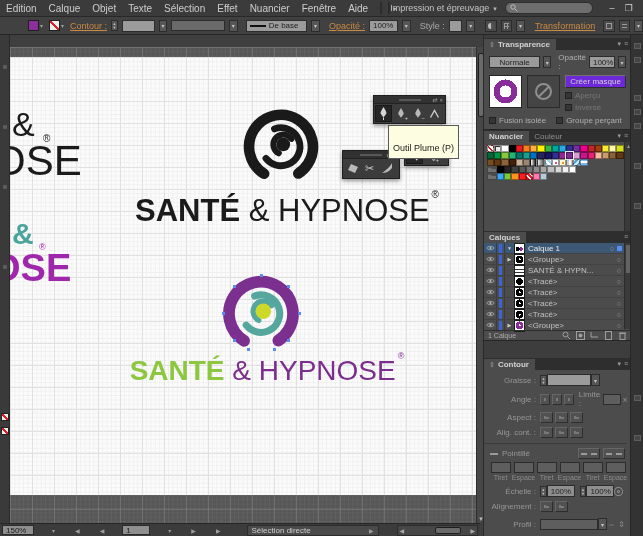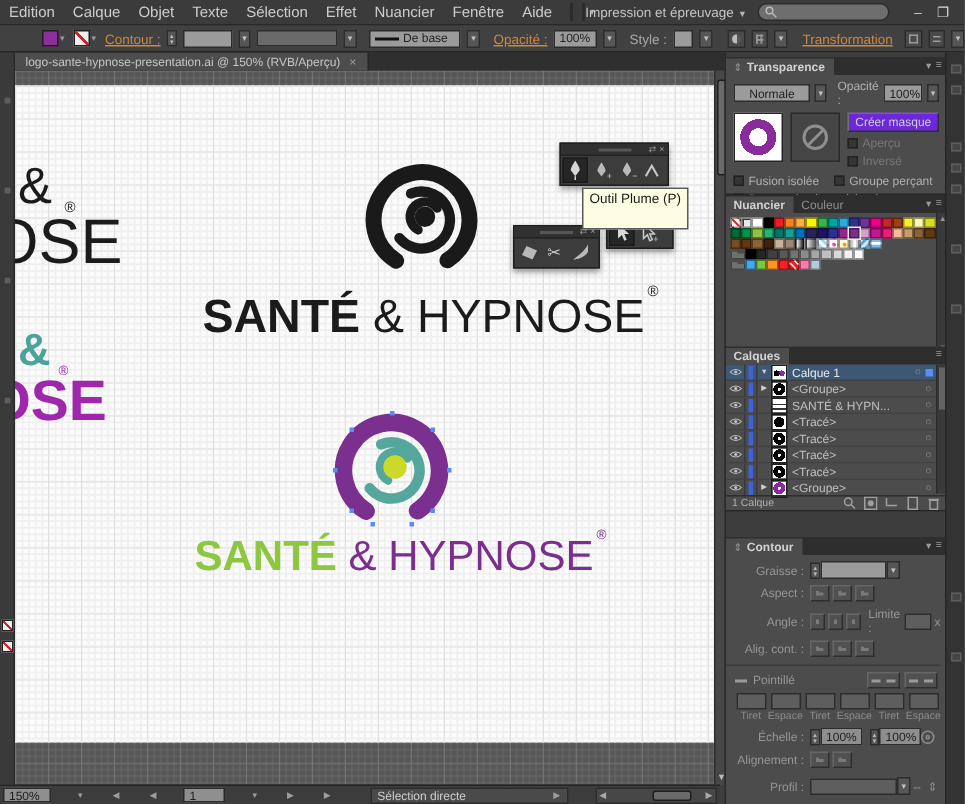--- a/index.html
+++ b/index.html
@@ -63,21 +63,21 @@
 
 
 .float-pnl{position:absolute;background:#3c3c3c;border:1px solid #1f1f1f;box-shadow:0 2px 4px rgba(0,0,0,.4);z-index:15}
 .fp-title{height:8px;background:#313131;border-bottom:1px solid #222;position:relative}
 .fp-grip{position:absolute;left:50%;top:3px;width:22px;height:2px;margin-left:-11px;background:#575757}
 .fp-ctrl{position:absolute;right:2px;top:1px;display:flex;gap:2px;color:#9a9a9a;font-size:6px;line-height:6px}
 .fp-row{display:flex;padding:1px}
 .fp-cell{width:17px;height:17px;display:flex;align-items:center;justify-content:center;position:relative}
 .fp-cell.sel{background:#262626;border:1px solid #1a1a1a}
 .fp-cell .sub{position:absolute;right:1px;bottom:1px;font-size:6px;color:#ccc;line-height:6px}
-.tooltip{position:absolute;background:#fdfde1;border:1px solid #5a5a5a;color:#1a1a1a;font-size:9px;padding:0 4px;height:28px;line-height:12px;z-index:20;white-space:nowrap}
+.tooltip{position:absolute;background:#fdfde1;border:1px solid #5a5a5a;color:#1a1a1a;font-size:9px;padding:16px 4px;height:28px;line-height:12px;z-index:20;white-space:nowrap}
 
 
 .statusbar{position:absolute;left:0;top:523px;width:480px;height:13px;background:#3c3c3c;border-top:1px solid #262626;display:flex;align-items:center;font-size:8px;color:#c6c6c6;z-index:30;gap:16px;padding:0 2px}
 .sb-field{background:#8f8f8f;color:#1d1d1d;border:1px solid #2a2a2a;height:10px;display:flex;align-items:center;padding:0 3px}
 .sb-btn{color:#9d9d9d;font-size:6px;padding:0 2px}
 .sb-status{background:#4a4a4a;border:1px solid #2c2c2c;height:11px;display:flex;align-items:center;width:132px;margin-left:8px;padding:0 4px;color:#cfcfcf}
 .sb-status .arr{margin-left:auto;font-size:6px;color:#9d9d9d}
 .hscroll{flex:1;height:11px;background:#474747;border:1px solid #2c2c2c;position:relative;margin-left:2px;display:flex;align-items:center}
 .hscroll .thumb{position:absolute;left:47%;width:26px;height:7px;background:#6a6a6a;border-radius:2px}
 .hs-arr{font-size:6px;color:#aaa;padding:0 2px}
@@ -260,26 +260,20 @@
     <span class="ddbtn">▾</span>
     <span class="icon-sq half" style="margin-left:6px"></span>
     <span class="icon-sq grid"></span>
     <span class="ddbtn">▾</span>
     <span class="link-label" style="margin-left:6px">Transformation</span>
     <span class="icon-sq frame" style="margin-left:4px"></span>
     <span class="icon-sq flip"></span>
     <span class="ddbtn">▾</span>
   </div>
 
-  <div class="tabbar">
-    <div class="doctab">
-      <span>logo-sante-hypnose-presentation.ai @ 150% (RVB/Aperçu)</span>
-      <span class="close">×</span>
-    </div>
-  </div>
 
   <div class="left-strip">
     <span class="ls-dot" style="top:30px"></span>
     <span class="ls-dot" style="top:90px"></span>
     <span class="ls-dot" style="top:150px"></span>
     <span class="ls-dot" style="top:230px"></span>
     <span class="ls-sw" style="top:378px"></span>
     <span class="ls-sw" style="top:392px"></span>
   </div>
 
@@ -779,33 +773,33 @@
         <div class="co-row">
           <span class="co-lbl">Graisse :</span>
           <span class="stepper">
               <span>▲</span>
               <span>▼</span>
             </span>
           <span class="cb-field" style="width:44px;background:#9b9b9b"></span>
           <span class="ddbtn">▾</span>
         </div>
         <div class="co-row">
-          <span class="co-lbl">Aspect :</span>
-          <span class="mini-btn"></span>
-          <span class="mini-btn"></span>
-          <span class="mini-btn"></span>
-        </div>
-        <div class="co-row">
           <span class="co-lbl">Angle :</span>
           <span class="mini-btn"></span>
           <span class="mini-btn"></span>
           <span class="mini-btn"></span>
           <span style="margin-left:3px">Limite :</span>
           <span class="dis-field" style="width:24px;margin-left:3px"></span>
           <span style="margin-left:2px">x</span>
+        </div>
+        <div class="co-row">
+          <span class="co-lbl">Aspect :</span>
+          <span class="mini-btn"></span>
+          <span class="mini-btn"></span>
+          <span class="mini-btn"></span>
         </div>
         <div class="co-row">
           <span class="co-lbl">Alig. cont. :</span>
           <span class="mini-btn"></span>
           <span class="mini-btn"></span>
           <span class="mini-btn"></span>
         </div>
         <div class="co-sep"></div>
         <div class="co-dash-hdr">
           <span class="dash-toggle"></span>

